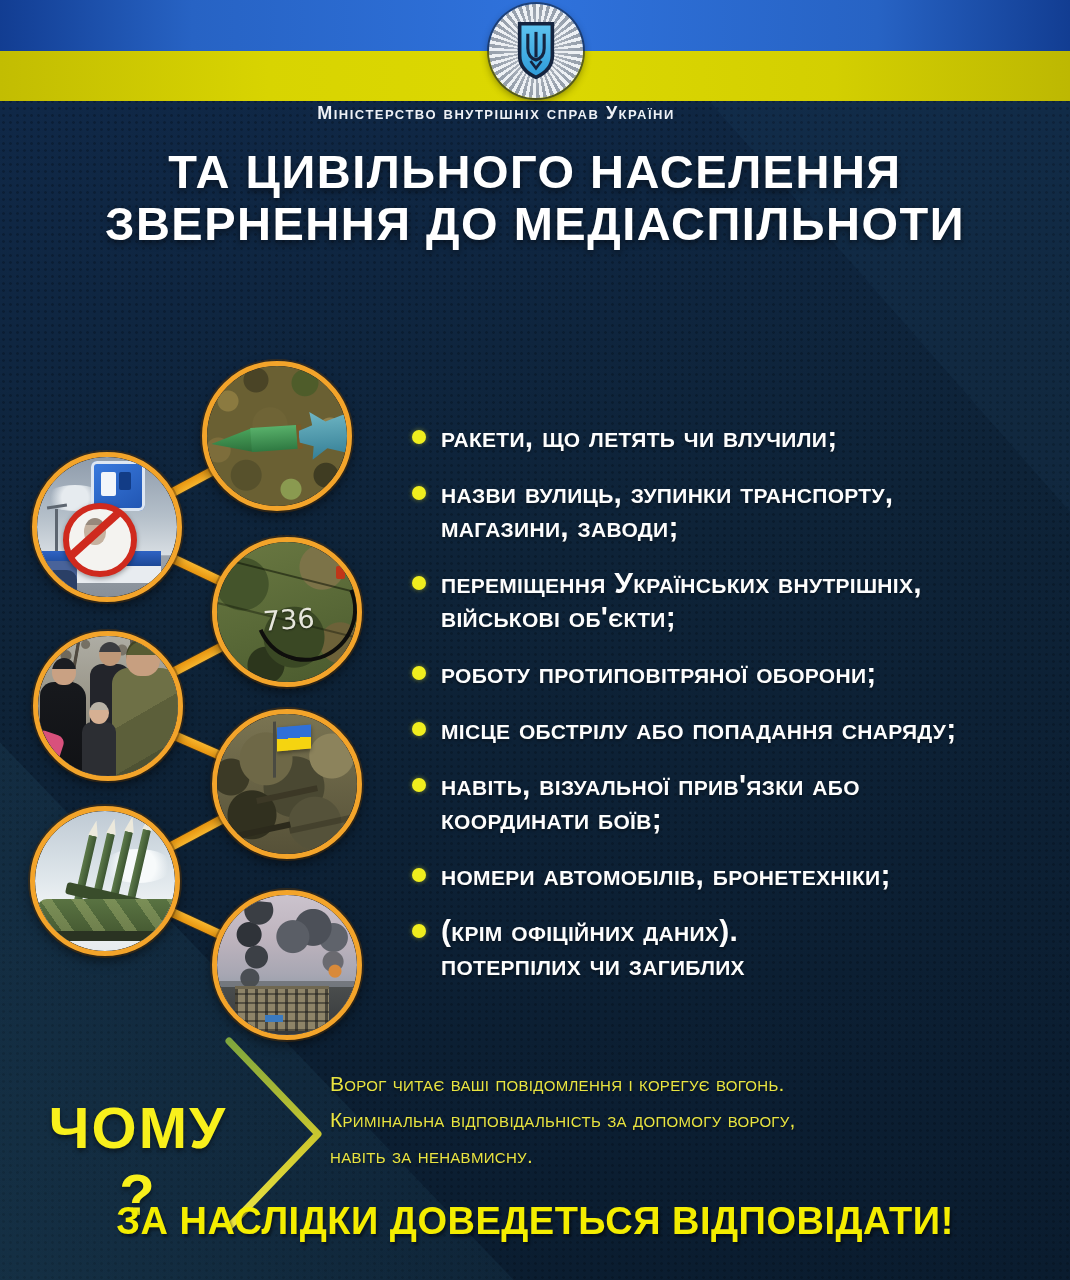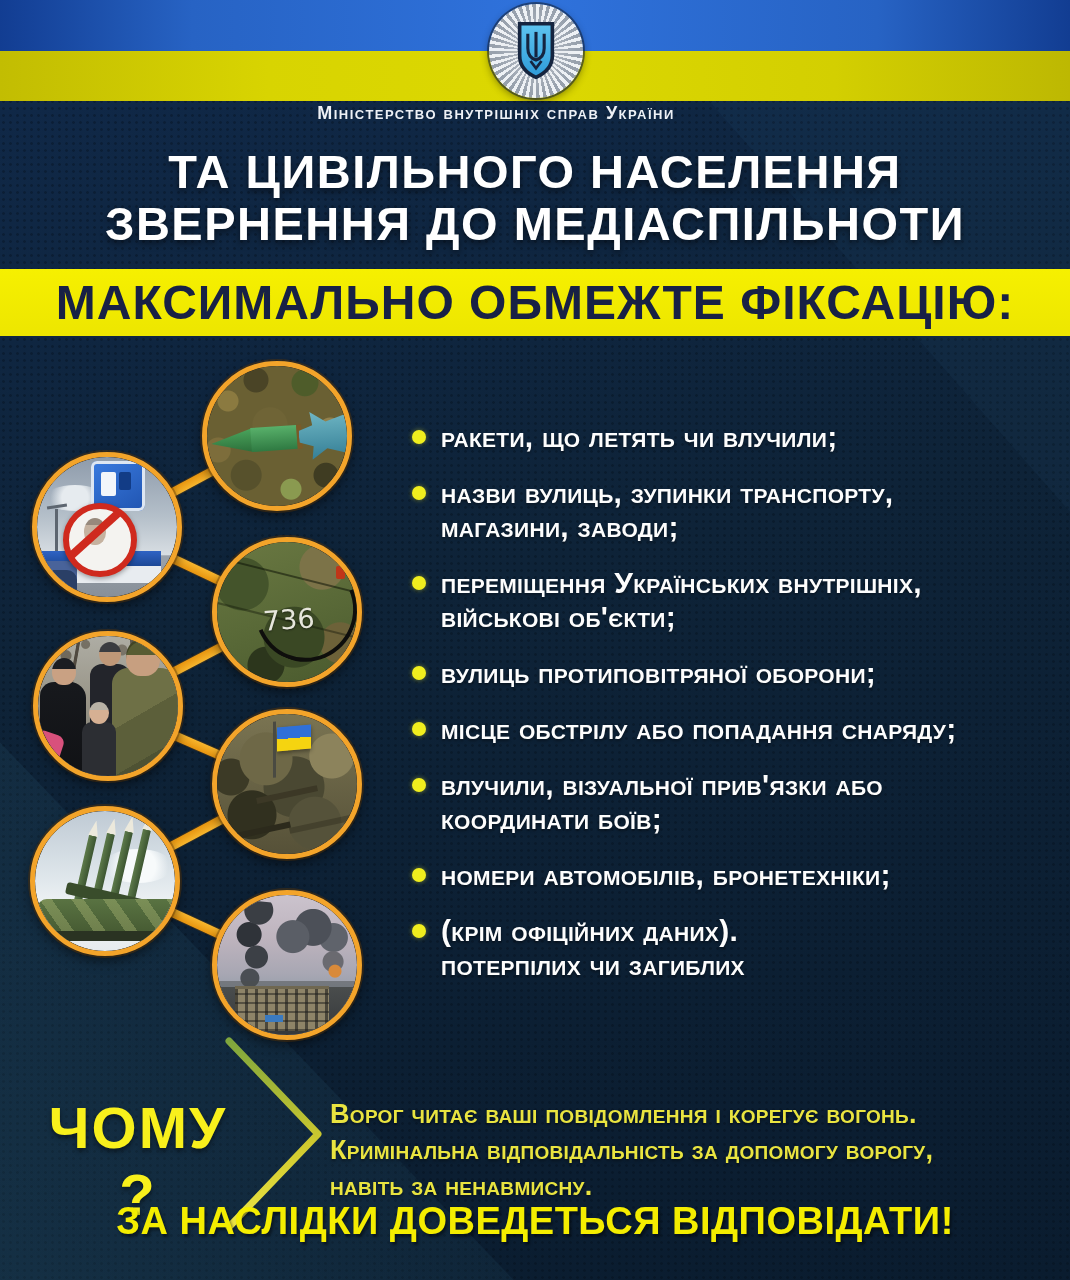--- a/index.html
+++ b/index.html
@@ -200,22 +200,22 @@
     font-size:30px;line-height:34px;font-variant:small-caps;letter-spacing:.3px;
     text-shadow:0 2px 3px rgba(0,0,0,.4);}
   .dot{flex:none;width:14px;height:14px;border-radius:50%;background:#f0ee1e;margin-top:10px;
     box-shadow:0 0 5px rgba(240,240,40,.45);}
   .bl span{display:block;}
 
   
   .why-label{position:absolute;left:24px;top:1094px;width:228px;z-index:2;text-align:center;
     color:#f8f01c;font-size:58px;font-weight:bold;letter-spacing:2px;text-shadow:0 3px 5px rgba(0,0,0,.45);}
   .chev{position:absolute;left:224px;top:1036px;z-index:2;}
-  .why-text{position:absolute;left:330px;top:1096px;width:716px;z-index:2;color:#e9e440;
-    font-size:27px;font-weight:bold;line-height:36px;font-variant:small-caps;letter-spacing:.3px;
+  .why-text{position:absolute;left:330px;top:1066px;width:716px;z-index:2;color:#e9e440;
+    font-size:21px;font-weight:normal;line-height:36px;font-variant:small-caps;letter-spacing:.3px;
     text-shadow:0 2px 3px rgba(0,0,0,.4);}
   .why-text div{display:block;}
 
   
   .footer{position:absolute;left:0;top:1200px;width:1070px;z-index:2;text-align:center;
     color:#f4ed00;font-size:38px;font-weight:bold;letter-spacing:.5px;
     text-shadow:2px 3px 3px rgba(0,0,0,.45);}
 </style>
 </head>
 <body>
@@ -244,21 +244,20 @@
     </svg>
   </div>
 
   <div class="ministry">Міністерство внутрішніх справ України</div>
 
   <div class="title">
     <div>ТА ЦИВІЛЬНОГО НАСЕЛЕННЯ</div>
     <div>ЗВЕРНЕННЯ ДО МЕДІАСПІЛЬНОТИ</div>
   </div>
 
-  <div class="banner">МАКСИМАЛЬНО ОБМЕЖТЕ ФІКСАЦІЮ:</div>
 
   <div class="collage">
     <div class="link" style="left:277px;top:92px;width:193px;transform:rotate(151.8deg);"></div>
     <div class="link" style="left:107px;top:183px;width:199px;transform:rotate(25.3deg);"></div>
     <div class="link" style="left:287px;top:268px;width:202px;transform:rotate(152.3deg);"></div>
     <div class="link" style="left:108px;top:362px;width:195px;transform:rotate(23.6deg);"></div>
     <div class="link" style="left:287px;top:440px;width:206px;transform:rotate(151.9deg);"></div>
     <div class="link" style="left:105px;top:537px;width:200px;transform:rotate(24.8deg);"></div>
 
     <div class="circ" style="left:202px;top:21px;">
@@ -350,33 +349,33 @@
     <li>
       <span class="dot"></span>
       <span class="bl">
         <span>переміщення Українських внутрішніх,</span>
         <span>військові об'єкти;</span>
       </span>
     </li>
     <li>
       <span class="dot"></span>
       <span class="bl">
-          <span>вулиць протиповітряної оборони;</span>
+          <span>роботу протиповітряної оборони;</span>
         </span>
     </li>
     <li>
       <span class="dot"></span>
       <span class="bl">
           <span>місце обстрілу або попадання снаряду;</span>
         </span>
     </li>
     <li>
       <span class="dot"></span>
       <span class="bl">
-        <span>влучили, візуальної прив'язки або</span>
+        <span>навіть, візуальної прив'язки або</span>
         <span>координати боїв;</span>
       </span>
     </li>
     <li>
       <span class="dot"></span>
       <span class="bl">
           <span>номери автомобілів, бронетехніки;</span>
         </span>
     </li>
     <li>

